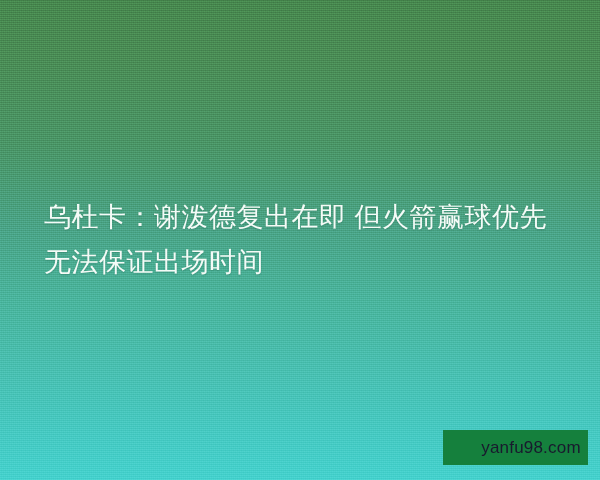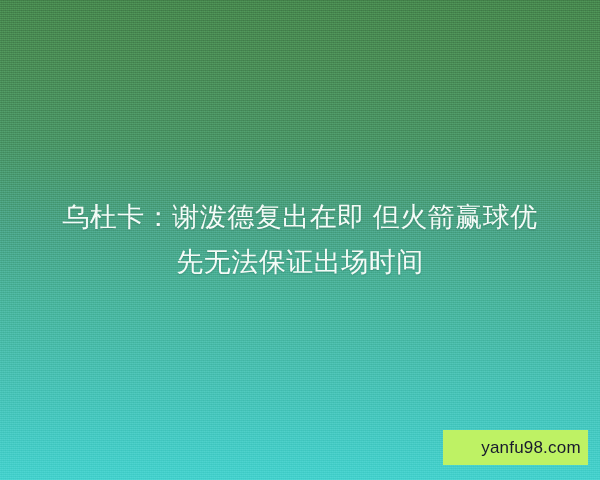--- a/index.html
+++ b/index.html
@@ -59,39 +59,39 @@
     display: flex;
     align-items: center;
     justify-content: center;
     padding: 0 38px;
     box-sizing: border-box;
   }
 
   .headline {
     width: 100%;
     max-width: 524px;
-    margin: 16px;
-    text-align: center;
+    margin: 6px;
+    text-align: left;
     color: #f4fbf7;
     font-size: 27px;
     line-height: 45px;
     font-weight: 400;
     letter-spacing: 0.5px;
     text-shadow: 0 1px 2px rgba(0, 50, 40, 0.22);
     word-break: break-word;
   }
 
   
   .watermark {
     position: absolute;
     left: 443px;
     top: 430px;
     width: 145px;
     height: 35px;
-    background: #bef264;
+    background: #15803d;
     display: flex;
     align-items: center;
     justify-content: center;
     box-sizing: border-box;
     padding-left: 31px;
   }
 
   .watermark-text {
     color: #191a2e;
     font-size: 17px;

